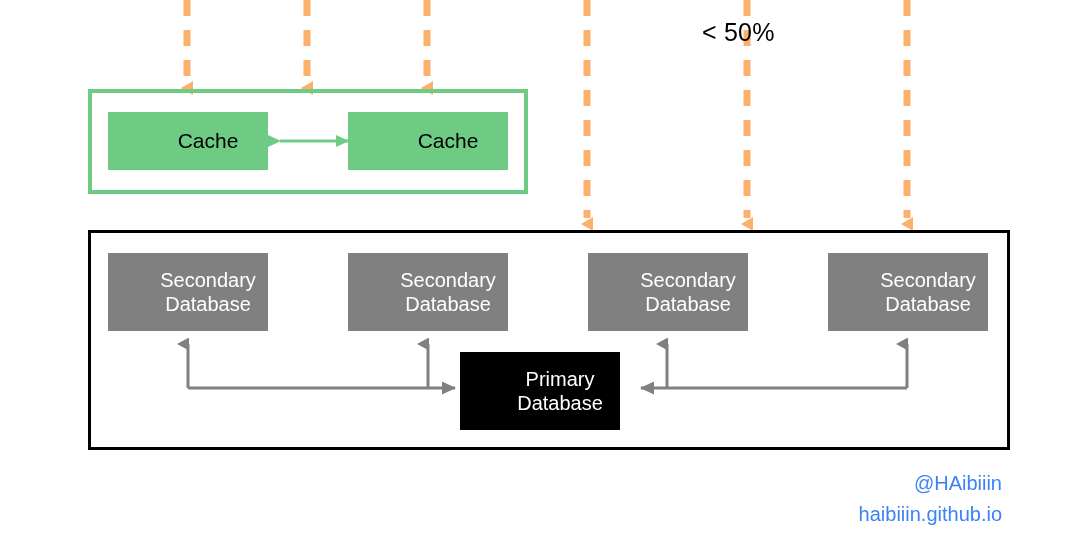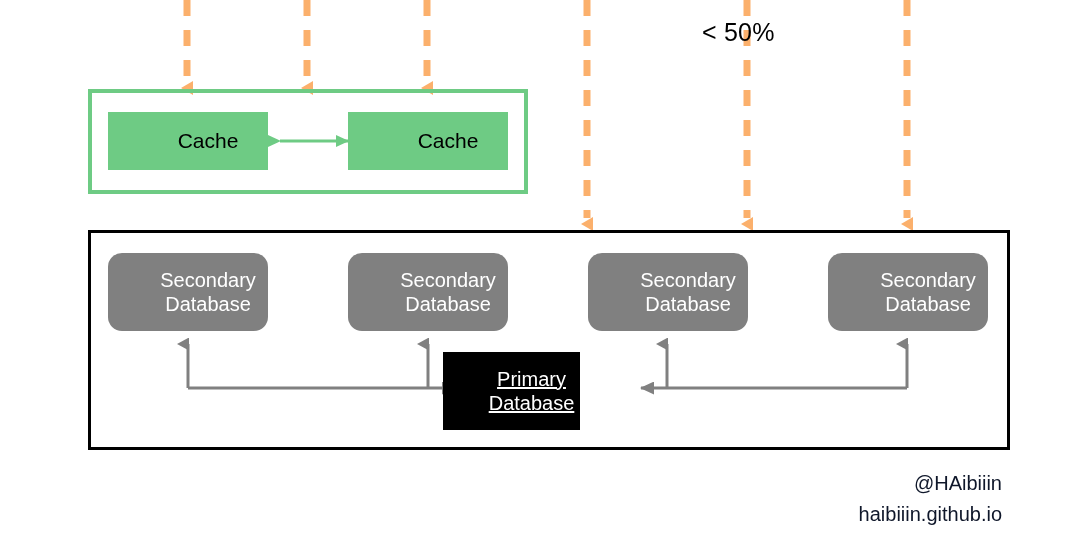--- a/index.html
+++ b/index.html
@@ -39,21 +39,20 @@
   }
   .cache-node {
     background: #6ECB84;
     color: #000000;
     font-size: 21px;
   }
   .secondary-node {
     background: #808080;
     color: #ffffff;
     font-size: 20px;
-    border-radius: 14px;
   }
   .primary-node {
     background: #000000;
     color: #ffffff;
     font-size: 20px;
   }
   .node-line {
     display: block;
     white-space: nowrap;
   }
@@ -72,21 +71,21 @@
   .pct-label {
     position: absolute;
     color: #000000;
     font-size: 25px;
     white-space: nowrap;
     letter-spacing: 0.2px;
   }
   .footer {
     position: absolute;
     right: 78px;
-    color: #0f172a;
+    color: #3b82f6;
     font-size: 20px;
     white-space: nowrap;
   }
   .footer-handle { top: 472px; }
   .footer-site   { top: 503px; }
 </style>
 </head>
 <body>
 
 <div id="canvas">
@@ -164,21 +163,21 @@
   <div class="node secondary-node" style="left:588px; top:253px; width:160px; height:78px;">
     <span class="node-line">Secondary</span>
     <span class="node-line">Database</span>
   </div>
 
   <div class="node secondary-node" style="left:828px; top:253px; width:160px; height:78px;">
     <span class="node-line">Secondary</span>
     <span class="node-line">Database</span>
   </div>
 
-  <div class="node primary-node" style="left:443px; top:352px; width:137px; height:78px;text-decoration:underline;">
+  <div class="node primary-node" style="left:460px; top:352px; width:160px; height:78px;">
     <span class="node-line">Primary</span>
     <span class="node-line">Database</span>
   </div>
 
   <div class="footer footer-handle">@HAibiiin</div>
   <div class="footer footer-site">haibiiin.github.io</div>
 
 </div>
 
 </body></html>

